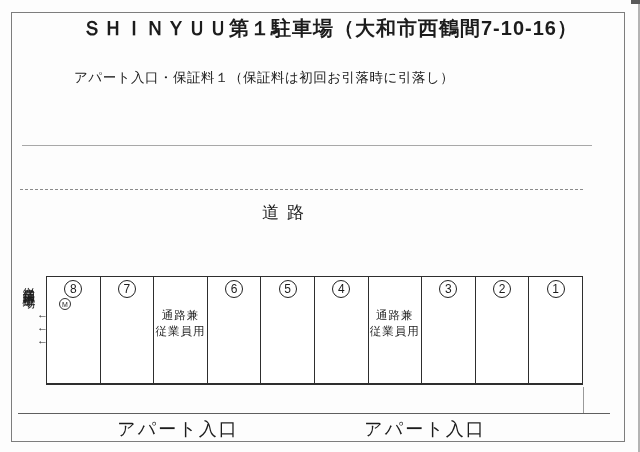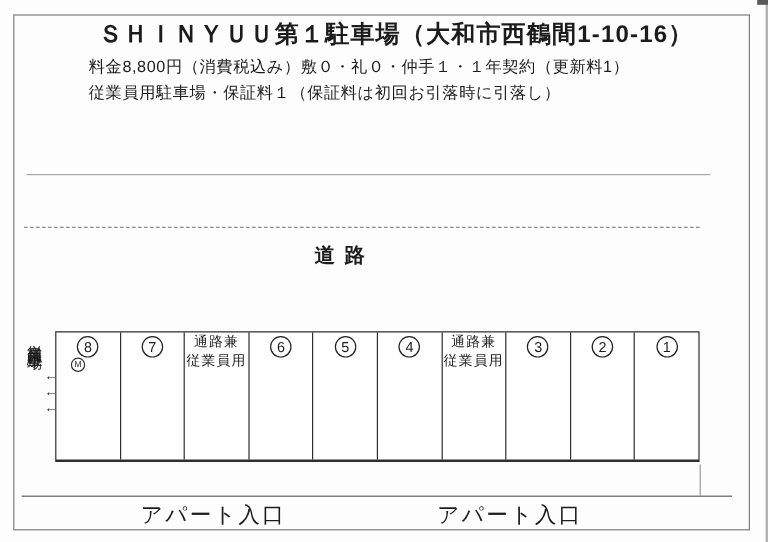--- a/index.html
+++ b/index.html
@@ -40,21 +40,21 @@
     position:absolute; left:22px; top:145px; width:570px; height:0;
     border-top:1.2px solid #a8a8a8;
   }
   .rule-dashed {
     position:absolute; left:20px; top:189px; width:563px; height:0;
     border-top:1.5px dashed #8a8a8a;
   }
   .road {
     position:absolute; left:283px; top:201px; transform:translateX(-50%);
     font-size:17px; letter-spacing:8px; padding-left:8px;
-    font-weight:700; white-space:nowrap;
+    font-weight:400; white-space:nowrap;
   }
 
   .lot {
     position:absolute; left:46px; top:276px; width:537px; height:109px;
     display:flex;
     border:1.5px solid #2e2e2e; border-bottom-width:2px;
     background:#fff;
   }
   .stall {
     flex:1 1 0; position:relative;
@@ -68,21 +68,21 @@
     display:flex; align-items:center; justify-content:center;
     font-size:12px; line-height:1;
   }
   .m-badge {
     position:absolute; left:12px; top:21px;
     width:12px; height:12px; border:1px solid #333; border-radius:50%;
     display:flex; align-items:center; justify-content:center;
     font-size:7px; line-height:1;
   }
   .corridor-text {
-    text-align:center;
+    margin-top:30px; text-align:center;
     font-size:11.5px; line-height:16px; letter-spacing:1px;
     white-space:nowrap;
   }
 
   .side-label {
     position:absolute; left:20px; top:277px; height:100px;
     writing-mode:vertical-rl; text-orientation:upright;
     font-size:12.5px; letter-spacing:1.5px; line-height:18px;
   }
   .side-arrow {
@@ -110,24 +110,23 @@
 </head>
 <body>
 
 <div class="page">
 
   <div class="edge-right"></div>
   <div class="edge-corner"></div>
 
   <div class="frame"></div>
 
-  <div class="title">ＳＨＩＮＹＵＵ第１駐車場（大和市西鶴間1-10-16）</div>
+  <div class="title">ＳＨＩＮＹＵＵ第１駐車場（大和市西鶴間7-10-16）</div>
 
-  <div class="info-line info-1">料金8,800円（消費税込み）敷０・礼０・仲手１・１年契約（更新料1）</div>
-  <div class="info-line info-2">従業員用駐車場・保証料１（保証料は初回お引落時に引落し）</div>
+  <div class="info-line info-2">アパート入口・保証料１（保証料は初回お引落時に引落し）</div>
 
   <div class="rule-solid"></div>
   <div class="rule-dashed"></div>
 
   <div class="road">道路</div>
 
   <div class="side-label">従業員用駐車場</div>
   <span class="side-arrow arrow-1">←</span>
   <span class="side-arrow arrow-2">←</span>
   <span class="side-arrow arrow-3">←</span>

